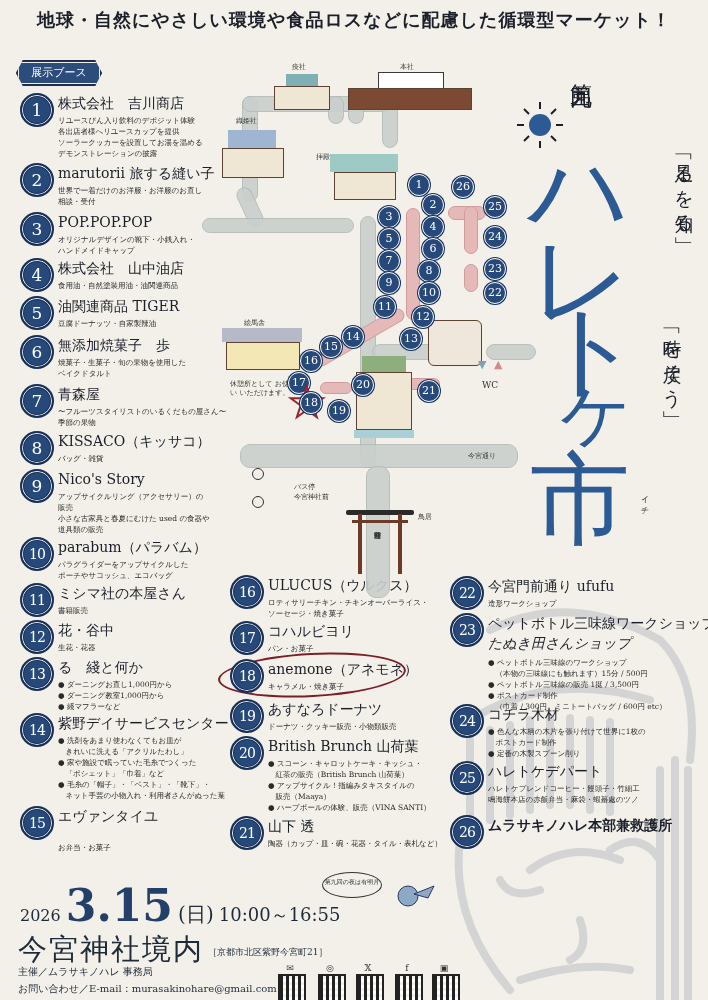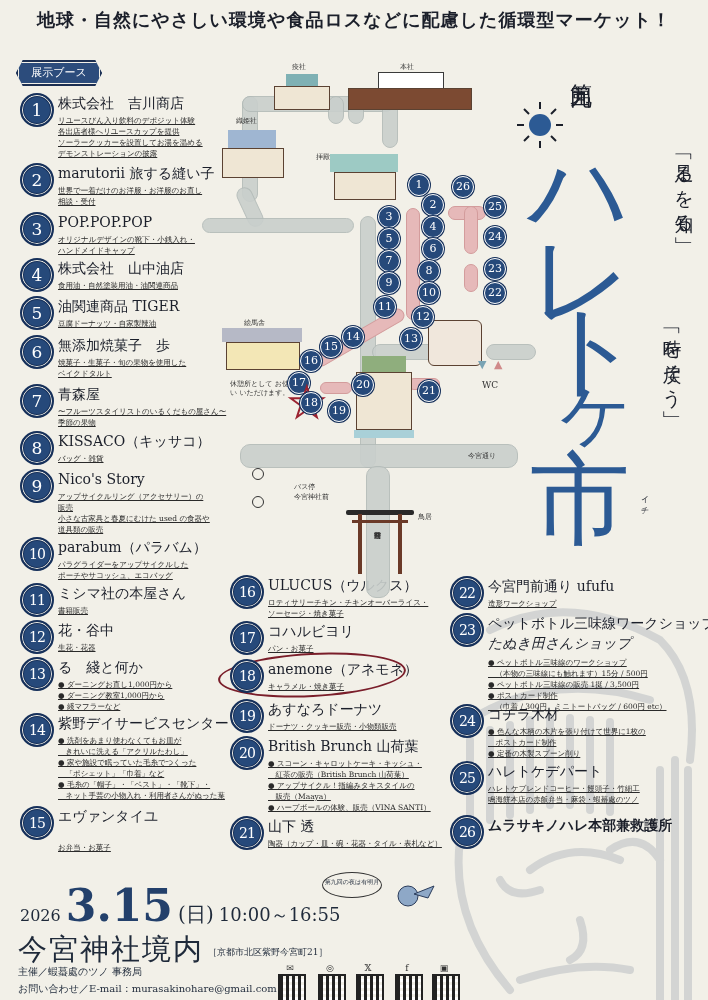--- a/index.html
+++ b/index.html
@@ -19,21 +19,21 @@
   }
   .num {
     position: absolute; width: 30px; height: 30px; border-radius: 50%;
     background: #26497a; color: #fff; border: 2px solid #16305a;
     box-shadow: 0 0 0 1px #f2f0e8 inset, 0 0 0 2px #16305a inset;
     font-size: 17px; line-height: 30px; text-align: center; font-family: "DejaVu Serif", serif;
   }
   .num.two { font-size: 14px; letter-spacing: -1px; }
   .entry { position: absolute; }
   .entry .name { position: absolute; left: 38px; top: 2px; font-size: 14px; white-space: nowrap; color: #1b1f2a; }
-  .entry .desc { position: absolute; left: 38px; top: 22px; font-size: 7.5px; line-height: 11px; white-space: nowrap; color: #2a2a2a; text-decoration: underline; }
+  .entry .desc { position: absolute; left: 38px; top: 22px; font-size: 7.5px; line-height: 11px; white-space: nowrap; color: #2a2a2a; }
   .map { left: 222px; top: 56px; width: 300px; height: 540px; }
   .path-gray { position: absolute; background: #c9cfcc; border: 1px solid #b3bbb8; border-radius: 8px; opacity: 0.9; }
   .path-pink { position: absolute; background: #e6b9b9; border: 1px solid #d39c9c; border-radius: 8px; }
   .mnum {
     position: absolute; width: 20px; height: 20px; border-radius: 50%;
     background: #26497a; color: #fff; border: 1px solid #fff; box-shadow: 0 0 0 1px #16305a;
     font-size: 11px; line-height: 20px; text-align: center;
   }
   .bldg { position: absolute; }
   .bldg .roof { position: absolute; background: #8fb7b9; }
@@ -456,21 +456,21 @@
 <div class="abs venue">今宮神社境内</div>
 <div class="abs address">［京都市北区紫野今宮町21］</div>
 
 <div class="abs" style="left:322px;top:872px;width:60px;height:26px;border:1px solid #333;border-radius:50%;background:#f2f0e8;font-size:6px;text-align:center;padding-top:5px;box-sizing:border-box;line-height:8px;">第九回の夜は有明月</div>
 <svg class="abs" style="left:378px;top:860px;" width="60" height="80" viewBox="0 0 60 80">
   <path d="M40 2 A38 38 0 1 0 40 78 A30 30 0 1 1 40 2 Z" fill="#e8d06a"></path>
   <circle cx="30" cy="36" r="10" fill="#8ea8c7" stroke="#2a3b5a"></circle>
   <path d="M36 34 L56 26 L50 38 Z" fill="#8ea8c7" stroke="#2a3b5a"></path>
 </svg>
 
-<div class="abs contact" style="top:965px;">主催／蝦蟇處のツノ 事務局</div>
+<div class="abs contact" style="top:965px;">主催／ムラサキノハレ 事務局</div>
 <div class="abs contact" style="top:982px;">お問い合わせ／E-mail：murasakinohare@gmail.com</div>
 
 <div class="qr-icon" style="left:278px;top:963px;">✉</div>
 <div class="qr" style="left:278px;top:974px;"></div>
 <div class="qr-icon" style="left:318px;top:963px;">◎</div>
 <div class="qr" style="left:318px;top:974px;"></div>
 <div class="qr-icon" style="left:356px;top:963px;">𝕏</div>
 <div class="qr" style="left:356px;top:974px;"></div>
 <div class="qr-icon" style="left:395px;top:963px;">f</div>
 <div class="qr" style="left:395px;top:974px;"></div>

